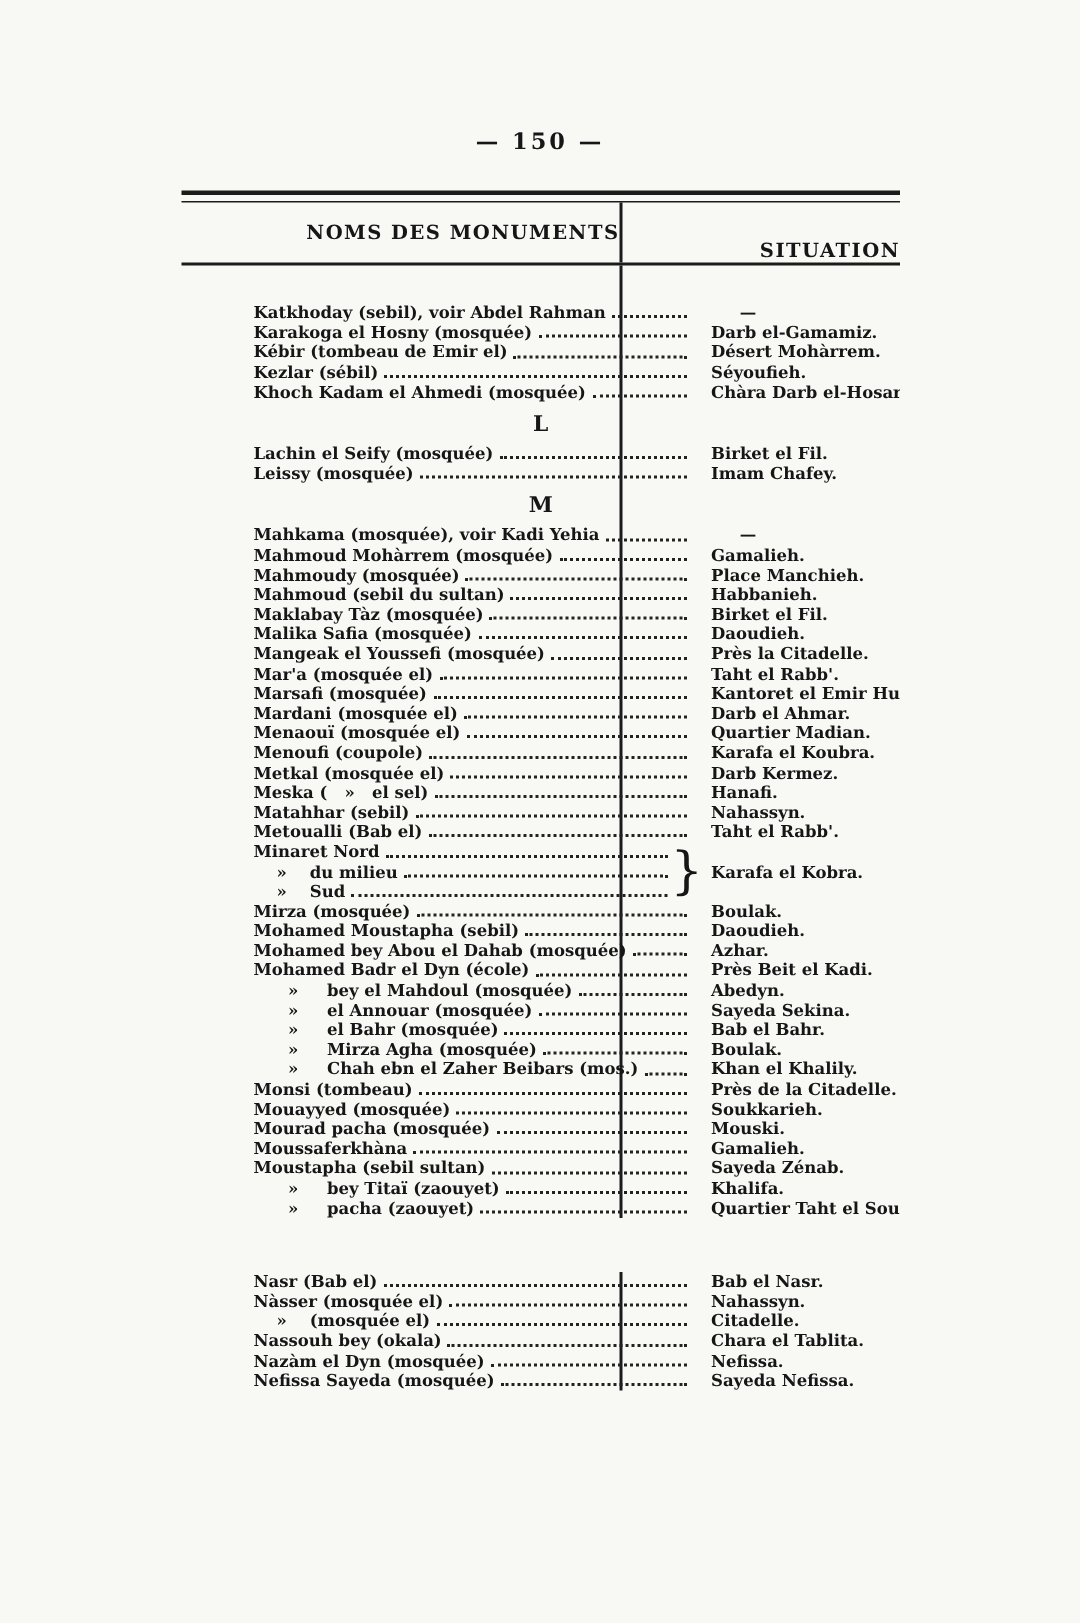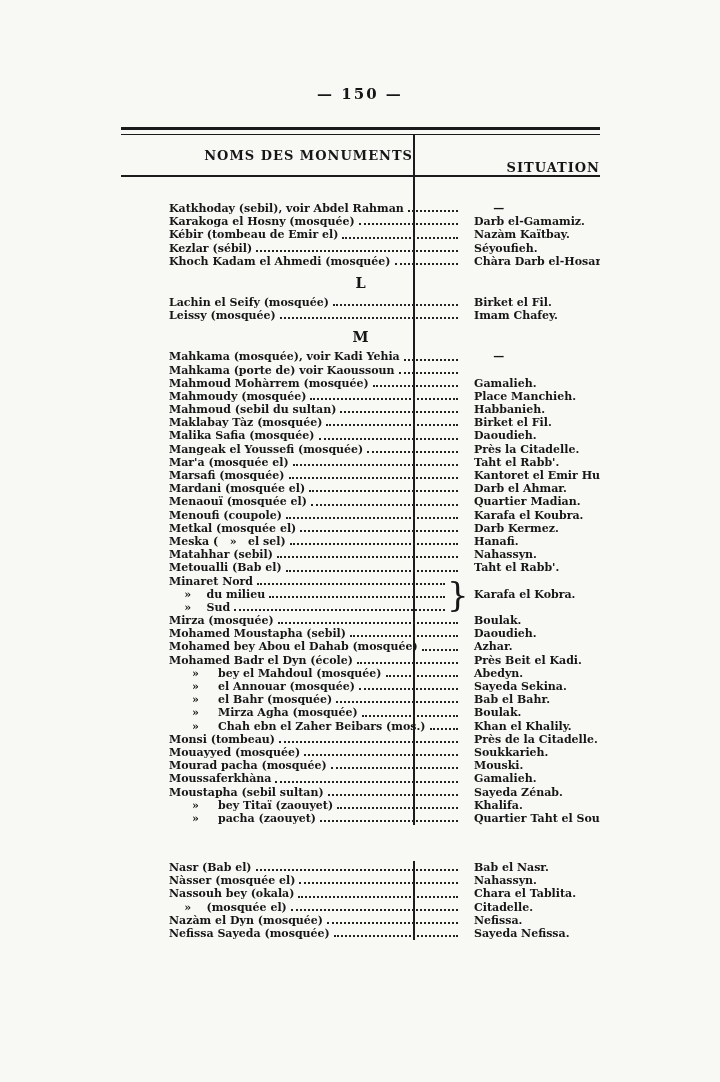--- a/index.html
+++ b/index.html
@@ -77,21 +77,21 @@
             <span class="nm">Karakoga el Hosny (mosquée)</span>
             <span class="leader"></span>
           </div>
           <div class="scell">Darb el-Gamamiz.</div>
         </div>
         <div class="row">
           <div class="ncell">
             <span class="nm">Kébir (tombeau de Emir el)</span>
             <span class="leader"></span>
           </div>
-          <div class="scell">Nazàm Kaïtbay.</div>
+          <div class="scell">Désert Mohàrrem.</div>
         </div>
         <div class="row">
           <div class="ncell">
             <span class="nm">Kezlar (sébil)</span>
             <span class="leader"></span>
           </div>
           <div class="scell">Séyoufieh.</div>
         </div>
         <div class="row">
           <div class="ncell">
@@ -115,27 +115,20 @@
           </div>
           <div class="scell">Imam Chafey.</div>
         </div>
         <div class="letter">M</div>
         <div class="row">
           <div class="ncell">
             <span class="nm">Mahkama (mosquée), voir Kadi Yehia</span>
             <span class="leader"></span>
           </div>
           <div class="scell">     —</div>
-        </div>
-        <div class="row">
-          <div class="ncell">
-            <span class="nm">Mahkama (porte de) voir Kaoussoun</span>
-            <span class="leader"></span>
-          </div>
-          <div class="scell"></div>
         </div>
         <div class="row">
           <div class="ncell">
             <span class="nm">Mahmoud Mohàrrem (mosquée)</span>
             <span class="leader"></span>
           </div>
           <div class="scell">Gamalieh.</div>
         </div>
         <div class="row">
           <div class="ncell">
@@ -381,31 +374,31 @@
         </div>
         <div class="row">
           <div class="ncell">
             <span class="nm">Nàsser (mosquée el)</span>
             <span class="leader"></span>
           </div>
           <div class="scell">Nahassyn.</div>
         </div>
         <div class="row">
           <div class="ncell">
+            <span class="nm">    »    (mosquée el)</span>
+            <span class="leader"></span>
+          </div>
+          <div class="scell">Citadelle.</div>
+        </div>
+        <div class="row">
+          <div class="ncell">
             <span class="nm">Nassouh bey (okala)</span>
             <span class="leader"></span>
           </div>
           <div class="scell">Chara el Tablita.</div>
-        </div>
-        <div class="row">
-          <div class="ncell">
-            <span class="nm">    »    (mosquée el)</span>
-            <span class="leader"></span>
-          </div>
-          <div class="scell">Citadelle.</div>
         </div>
         <div class="row">
           <div class="ncell">
             <span class="nm">Nazàm el Dyn (mosquée)</span>
             <span class="leader"></span>
           </div>
           <div class="scell">Nefissa.</div>
         </div>
         <div class="row">
           <div class="ncell">

